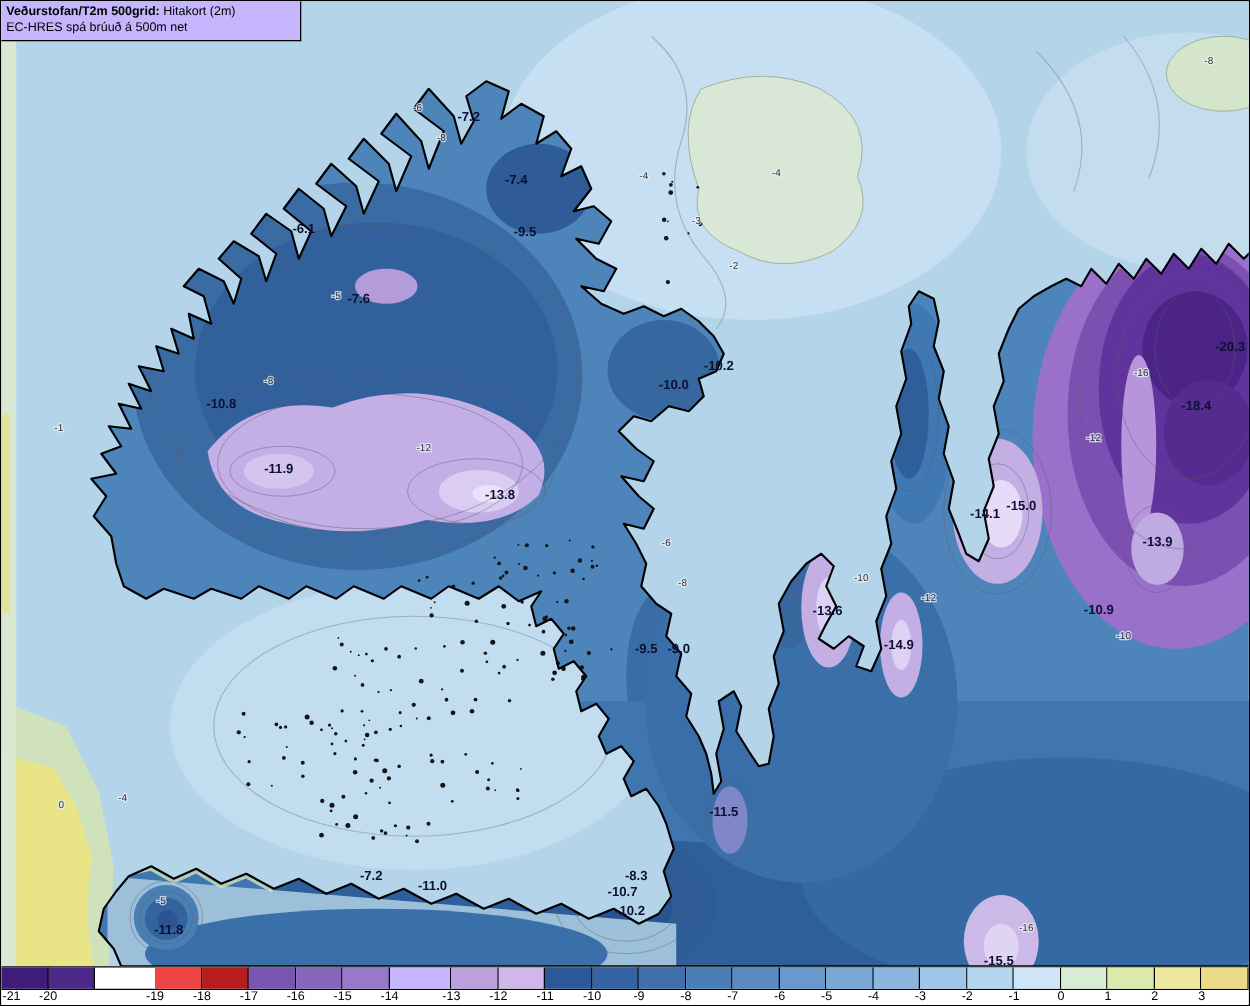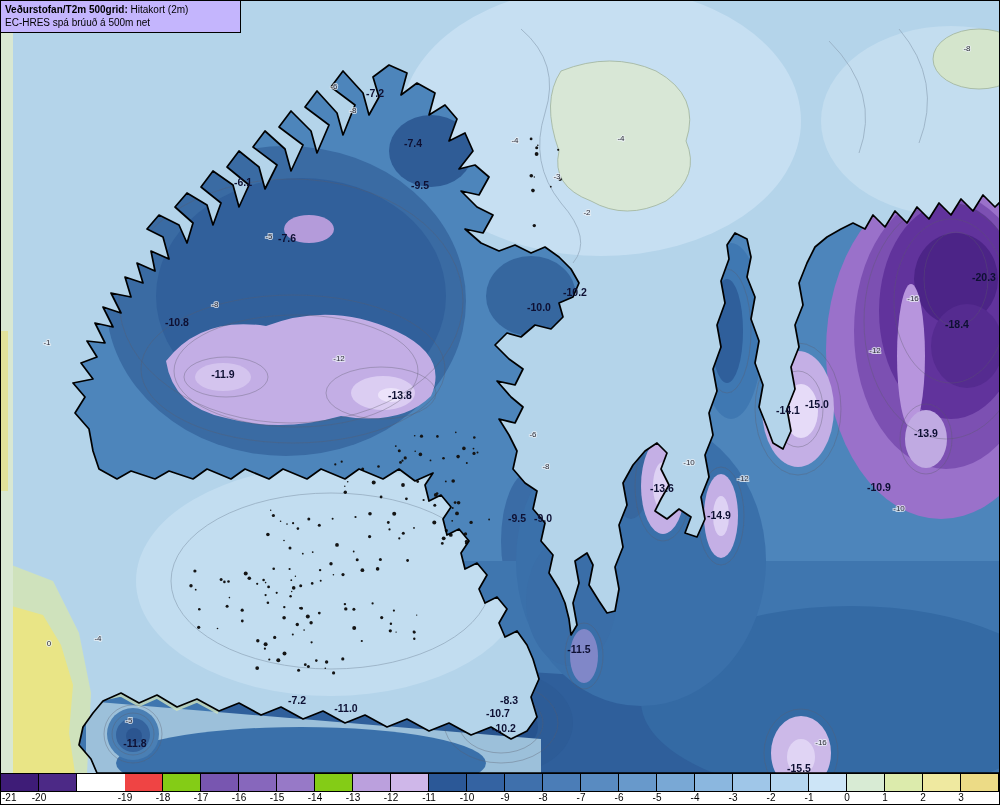--- a/index.html
+++ b/index.html
@@ -365,33 +365,33 @@
     <div class="cbcells">
         <div class="cbcell" style="background: rgb(62, 28, 119);">
           <span class="cbtick">-21</span>
         </div>
         <div class="cbcell" style="background: rgb(76, 41, 134);">
           <span class="cbtick">-20</span>
         </div>
         <div class="cbcell" style="background: #ef4444; margin-left: 48px;">
           <span class="cbtick">-19</span>
         </div>
-        <div class="cbcell" style="background: #84cc16;">
+        <div class="cbcell" style="background: #b91c1c;">
           <span class="cbtick">-18</span>
         </div>
         <div class="cbcell" style="background: rgb(120, 86, 176);">
           <span class="cbtick">-17</span>
         </div>
         <div class="cbcell" style="background: rgb(135, 103, 188);">
           <span class="cbtick">-16</span>
         </div>
         <div class="cbcell" style="background: rgb(151, 121, 199);">
           <span class="cbtick">-15</span>
         </div>
-        <div class="cbcell" style="background: #84cc16;">
+        <div class="cbcell" style="background: #c4b5fd; padding-left: 12px;">
           <span class="cbtick">-14</span>
         </div>
         <div class="cbcell" style="background: rgb(187, 160, 221);">
           <span class="cbtick">-13</span>
         </div>
         <div class="cbcell" style="background: rgb(207, 183, 233);">
           <span class="cbtick">-12</span>
         </div>
         <div class="cbcell" style="background: rgb(43, 88, 151);">
           <span class="cbtick">-11</span>

